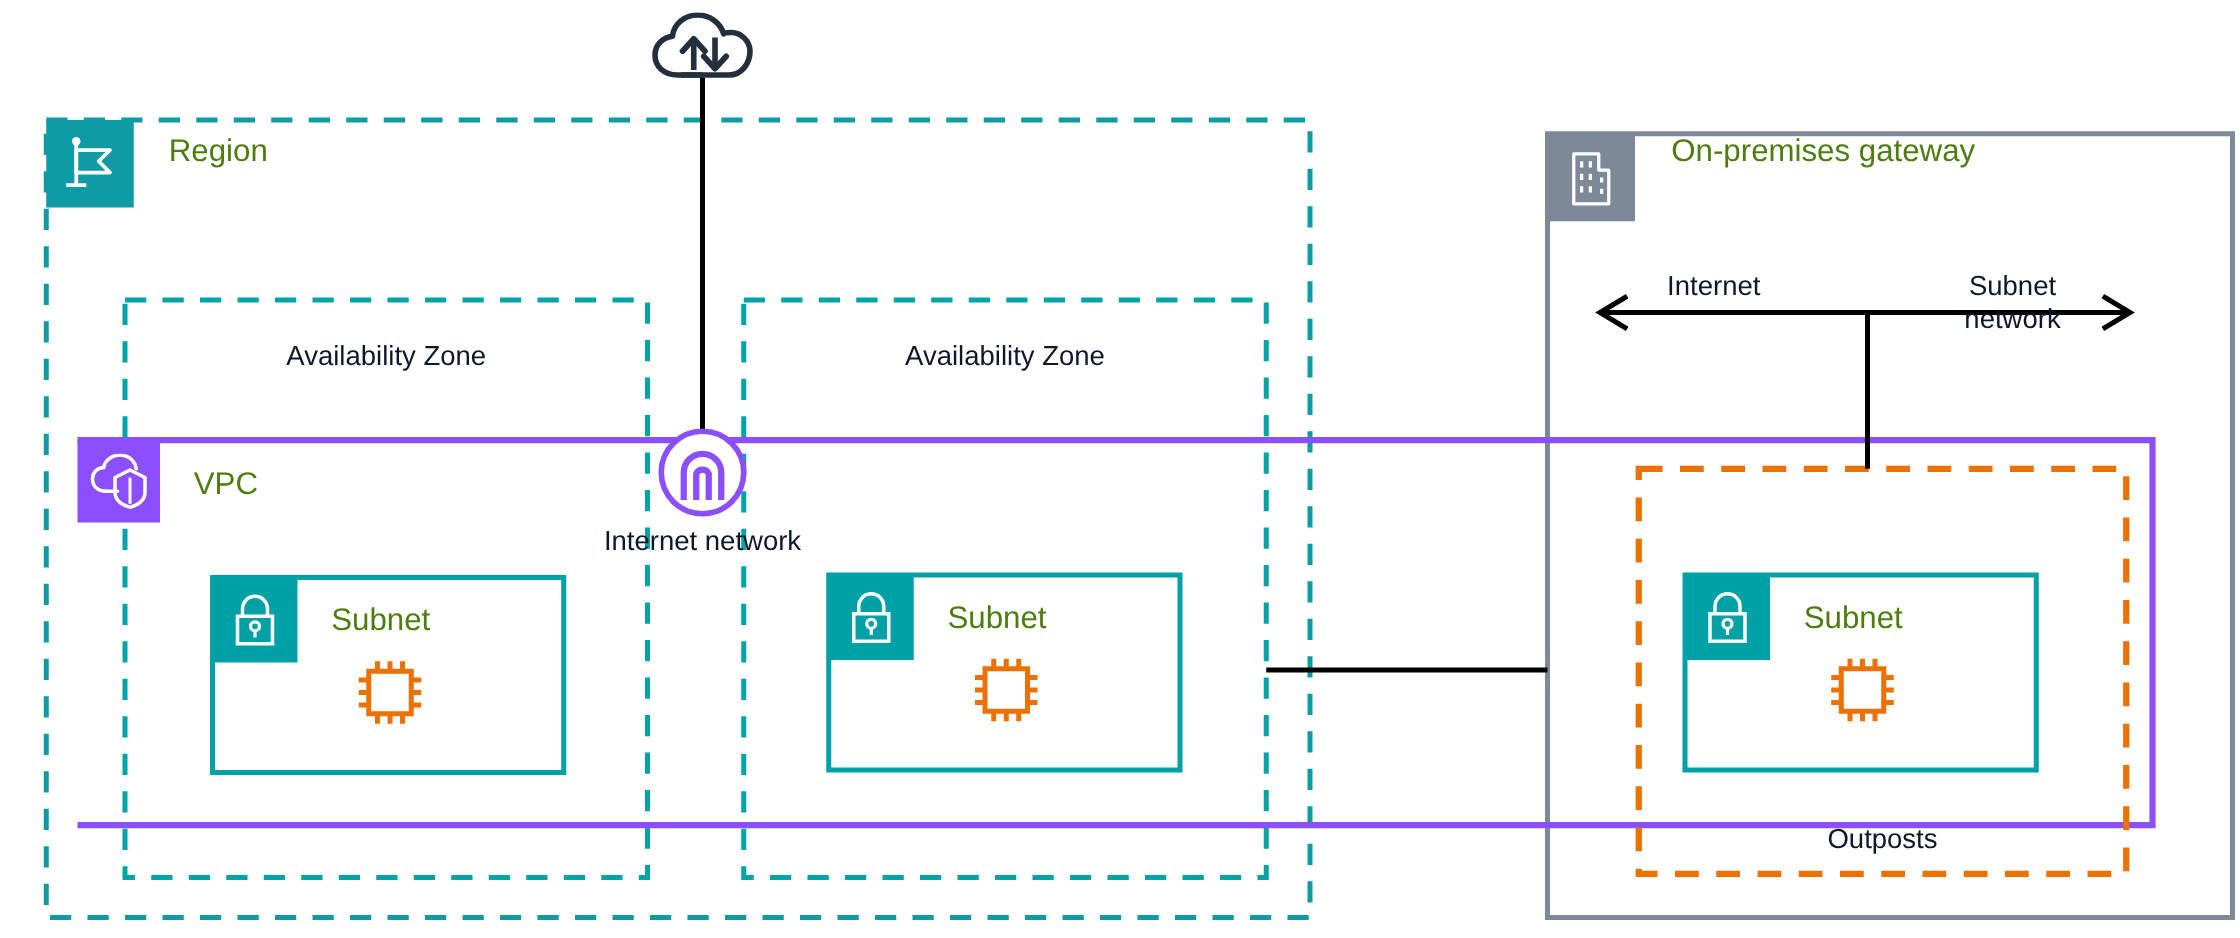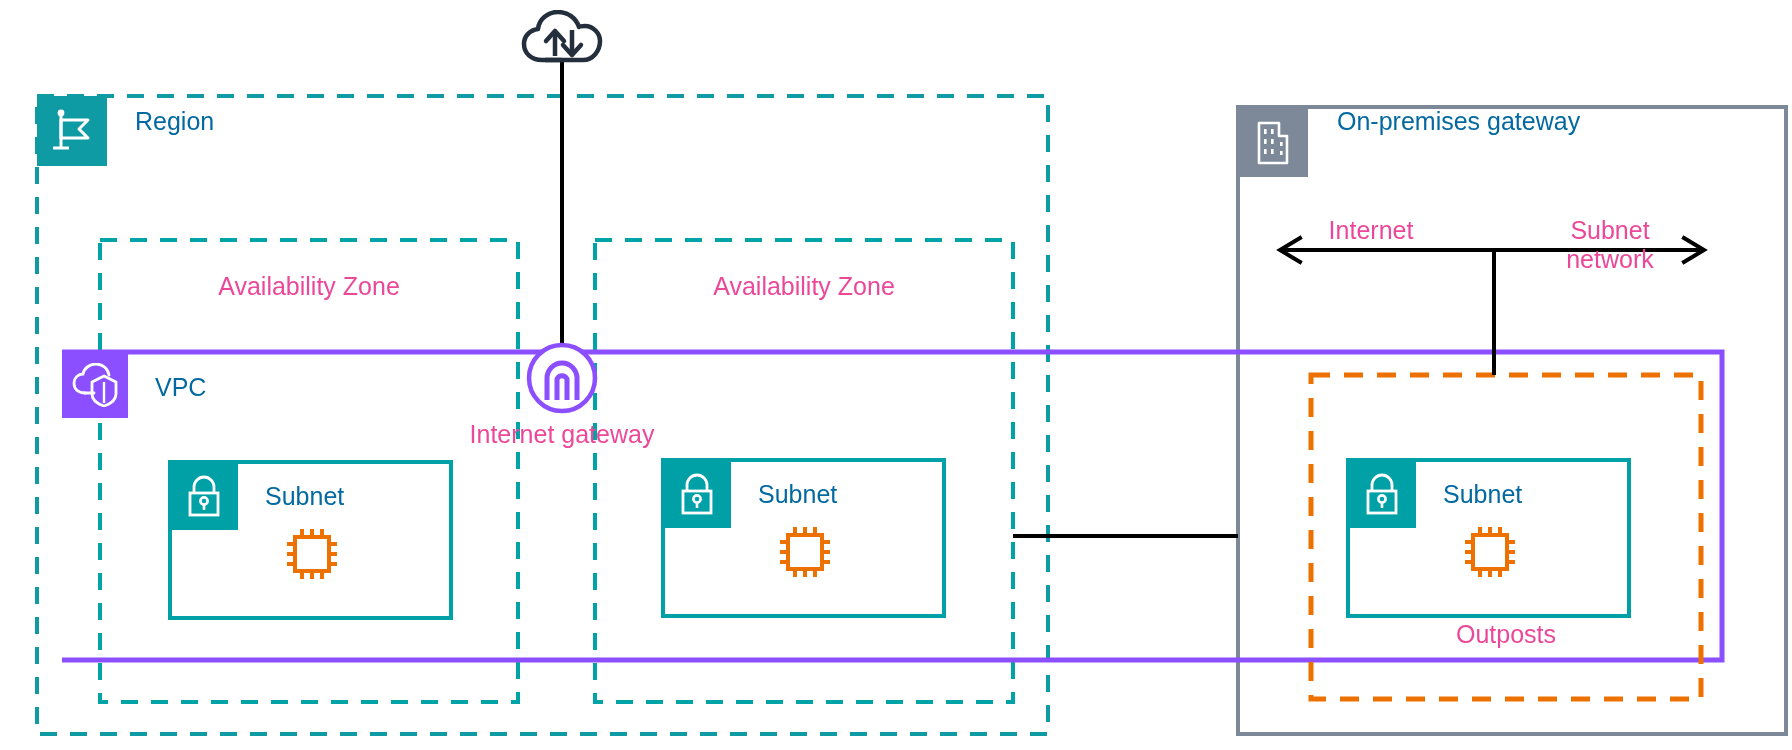--- a/index.html
+++ b/index.html
@@ -20,29 +20,29 @@
     left: 0;
     top: 0;
     width: 1792px;
     height: 750px;
     pointer-events: none;
   }
 
   
   .lbl {
     position: absolute;
-    color: #0369a1;
+    color: #4d7c0f;
     font-size: 25px;
     line-height: 1.16;
     white-space: pre;
   }
   .lbl-c {
     position: absolute;
-    color: #ec4899;
-    font-size: 25px;
+    color: #0f172a;
+    font-size: 22px;
     line-height: 1.16;
     text-align: center;
     white-space: pre;
   }
 
   
   .tile {
     position: absolute;
     display: flex;
     align-items: center;
@@ -149,21 +149,21 @@
   </div>
   <div class="lbl" style="left:155px; top:373px;">VPC</div>
 
   <div class="glyph" style="left:522px; top:338px;">
     <svg width="80" height="80" viewBox="0 0 80 80">
       <circle cx="40" cy="40" r="33" fill="#ffffff" stroke="#8c4fff" stroke-width="4.5"></circle>
       <path d="M25 62 L25 40 A15 15 0 0 1 55 40 L55 62" fill="none" stroke="#8c4fff" stroke-width="5" stroke-linecap="butt"></path>
       <path d="M35 62 L35 41 A5.5 5.5 0 0 1 45 41 L45 62" fill="none" stroke="#8c4fff" stroke-width="5" stroke-linecap="butt"></path>
     </svg>
   </div>
-  <div class="lbl-c" style="left:422px; top:420px; width:280px;">Internet gateway</div>
+  <div class="lbl-c" style="left:422px; top:420px; width:280px;">Internet network</div>
 
   <div class="tile" style="left:170px; top:462px; width:68px; height:68px; background:#00a1a6;">
     <svg width="40" height="44" viewBox="0 0 40 44">
       <path d="M10 19 L10 13 A10 10 0 0 1 30 13 L30 19" fill="none" stroke="#ffffff" stroke-width="2.8"></path>
       <rect x="6" y="19" width="28" height="22" fill="none" stroke="#ffffff" stroke-width="2.8"></rect>
       <circle cx="20" cy="27" r="3.6" fill="none" stroke="#ffffff" stroke-width="2.6"></circle>
       <line x1="20" y1="30" x2="20" y2="36" stroke="#ffffff" stroke-width="2.6"></line>
     </svg>
   </div>
   <div class="lbl" style="left:265px; top:482px;">Subnet</div>
@@ -239,15 +239,15 @@
         <line x1="4" y1="19" x2="12" y2="19"></line>
           <line x1="4" y1="29" x2="12" y2="29"></line>
           <line x1="4" y1="39" x2="12" y2="39"></line>
         <line x1="46" y1="19" x2="54" y2="19"></line>
           <line x1="46" y1="29" x2="54" y2="29"></line>
           <line x1="46" y1="39" x2="54" y2="39"></line>
       </g>
     </svg>
   </div>
 
-  <div class="lbl-c" style="left:1311px; top:620px; width:390px;">Outposts</div>
+  <div class="lbl-c" style="left:1311px; top:658px; width:390px;">Outposts</div>
 
 </div>
 
 </body></html>

